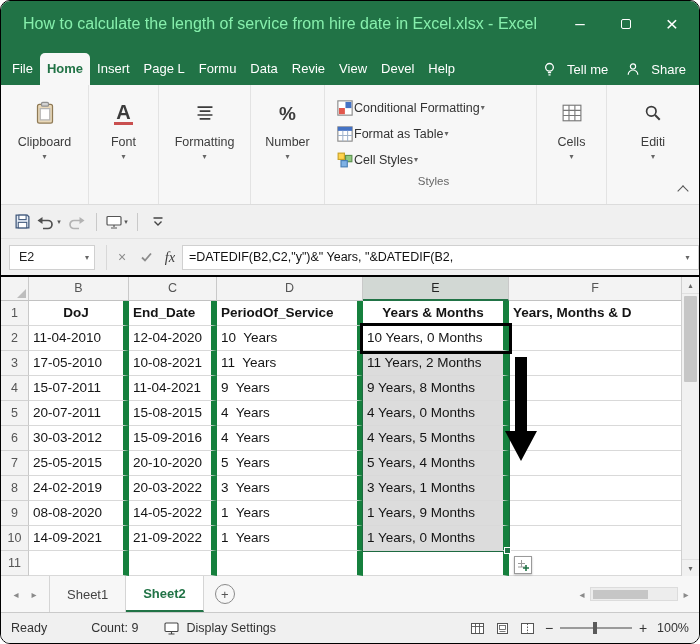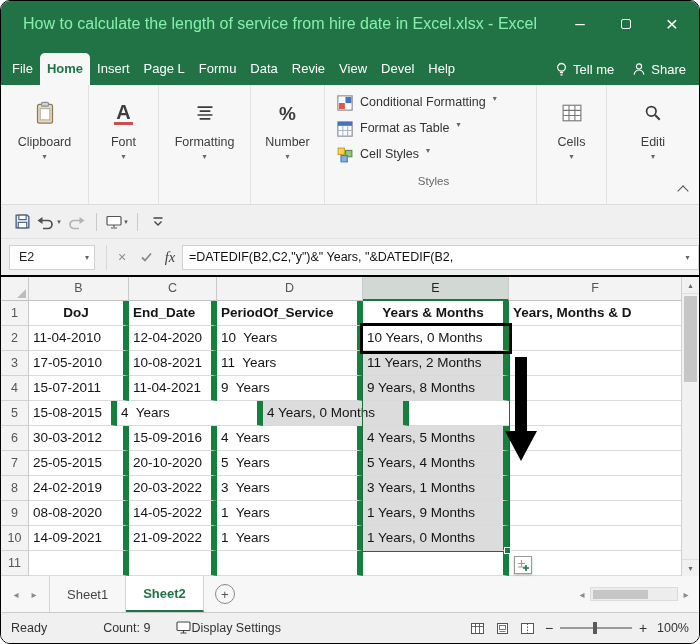--- a/index.html
+++ b/index.html
@@ -13,32 +13,32 @@
   .wcontrols{position:absolute;right:4px;top:0;height:100%;display:flex}
   .wbtn{width:46px;height:100%;display:flex;align-items:center;justify-content:center;color:#fff;font-size:17px;cursor:default}
   .wbtn.close{font-size:21px}
   .maxbox{width:10px;height:10px;border:1.4px solid #fff;border-radius:2px;display:block}
 
   
   .tabrow{height:38px;background:var(--accent-green,#217346);display:flex;align-items:flex-end;padding:0 4px;flex:0 0 auto;overflow:hidden}
   .rtab{color:#fff;font-size:13px;padding:0 7px;height:32px;line-height:32px;white-space:nowrap}
   .rtab.active{background:#f7f7f7;color:var(--accent-green,#217346);font-weight:bold;border-radius:5px 5px 0 0}
   .tabspacer{flex:1}
-  .tellme,.share{color:#fff;font-size:13px;display:flex;align-items:center;gap:5px;height:32px;padding:0 9px;white-space:nowrap}
+  .tellme,.share{color:#fff;font-size:13px;display:flex;align-items:center;gap:11px;height:32px;padding:0 9px;white-space:nowrap}
 
   
   .ribbon{height:120px;background:#f7f7f7;display:flex;position:relative;border-bottom:1px solid #dcdcdc;flex:0 0 auto;overflow:hidden}
   .rgroup{border-right:1px solid #e3e3e3;display:flex;flex-direction:column;align-items:center;padding-top:13px}
   .gicon{height:30px;display:flex;align-items:center;justify-content:center}
   .glabel{font-size:12.5px;color:#3d3d3d;margin-top:7px;white-space:nowrap}
   .gchev{font-size:8px;color:#666;margin-top:4px;line-height:1}
   .g-clip{width:88px}.g-font{width:70px}.g-align{width:92px}.g-num{width:74px}
   .g-styles{width:212px;align-items:flex-start;padding:10px 6px 0 12px}
   .g-cells{width:70px}.g-edit{flex:1;min-width:54px;border-right:none}
-  .sitem{display:flex;align-items:flex-start;gap:7px;height:26px;font-size:12.5px;color:#333;white-space:nowrap}
+  .sitem{display:flex;align-items:center;gap:1px;height:26px;font-size:12.5px;color:#333;white-space:nowrap}
   .sitem .gchev{margin:0}
   .scaption{align-self:center;font-size:11.5px;color:#666;margin-top:2px}
   .collapse{position:absolute;right:12px;bottom:9px;width:8px;height:8px;border-top:1.7px solid #555;border-left:1.7px solid #555;transform:rotate(45deg)}
   .fontA{font-size:20px;font-weight:bold;color:#3c3c3c;line-height:1;border-bottom:3px solid #c94f4f;padding:0 2px}
   .pct{font-size:19px;font-weight:bold;color:#3c3c3c;line-height:1}
 
   
   .qat{height:34px;background:#f0f0f0;display:flex;align-items:center;padding:0 9px;gap:3px;flex:0 0 auto;border-bottom:1px solid #e2e2e2}
   .qbtn{height:24px;min-width:24px;display:flex;align-items:center;justify-content:center;gap:2px}
   .qsep{width:1px;height:18px;background:#c9c9c9;margin:0 5px}
@@ -92,23 +92,23 @@
   .stab.active{background:#fff;color:var(--accent-green,#217346);font-weight:bold;border-bottom:2.5px solid var(--accent-green,#217346)}
   .addsheet{width:20px;height:20px;border:1px solid #8a8a8a;border-radius:50%;display:flex;align-items:center;justify-content:center;font-size:13px;color:#555;margin-left:11px}
   .flexspace{flex:1}
   .hscroll{display:flex;align-items:center;margin-right:5px}
   .harrow{width:16px;text-align:center;color:#8a8a8a;font-size:10px}
   .htrack{width:88px;height:14px;background:#ededed;border:1px solid #dcdcdc;position:relative}
   .hthumb{position:absolute;left:2px;top:1.5px;width:55px;height:9px;background:#c6c6c6}
 
   
   .sbar{height:31px;background:#f0f0f0;border-top:1px solid #cacaca;display:flex;align-items:center;padding:0 10px;font-size:12.5px;color:#333;flex:0 0 auto}
-  .smode{margin-right:56px}
+  .smode{margin-right:44px}
   .scount{margin-right:26px}
-  .sdisp{display:flex;align-items:flex-start;}
+  .sdisp{display:flex;align-items:center;gap:7px}
   .vbtn{width:25px;height:22px;display:flex;align-items:center;justify-content:center}
   .zoomout,.zoomin{width:18px;text-align:center;color:#333;font-size:14px}
   .ztrack{width:72px;height:2px;background:#9a9a9a;position:relative;margin:0 2px}
   .zhandle{position:absolute;left:33px;top:-5px;width:4px;height:12px;background:#5a5a5a}
   .zlevel{margin-left:1px;min-width:36px;text-align:right}
 </style>
 </head>
 <body>
 
 <div class="window">
@@ -336,20 +336,21 @@
       <div class="r">
         <div class="rh2">4</div>
         <div class="c w-b">15-07-2011</div>
         <div class="c w-c">11-04-2021</div>
         <div class="c w-d">9  Years</div>
         <div class="c w-e selc">9 Years, 8 Months</div>
         <div class="c w-f"></div>
       </div>
       <div class="r">
         <div class="rh2">5</div>
+        <div class="c w-b">20-07-2011</div>
         <div class="c w-c">15-08-2015</div>
         <div class="c w-d">4  Years</div>
         <div class="c w-e selc">4 Years, 0 Months</div>
         <div class="c w-f"></div>
       </div>
       <div class="r">
         <div class="rh2">6</div>
         <div class="c w-b">30-03-2012</div>
         <div class="c w-c">15-09-2016</div>
         <div class="c w-d">4  Years</div>

